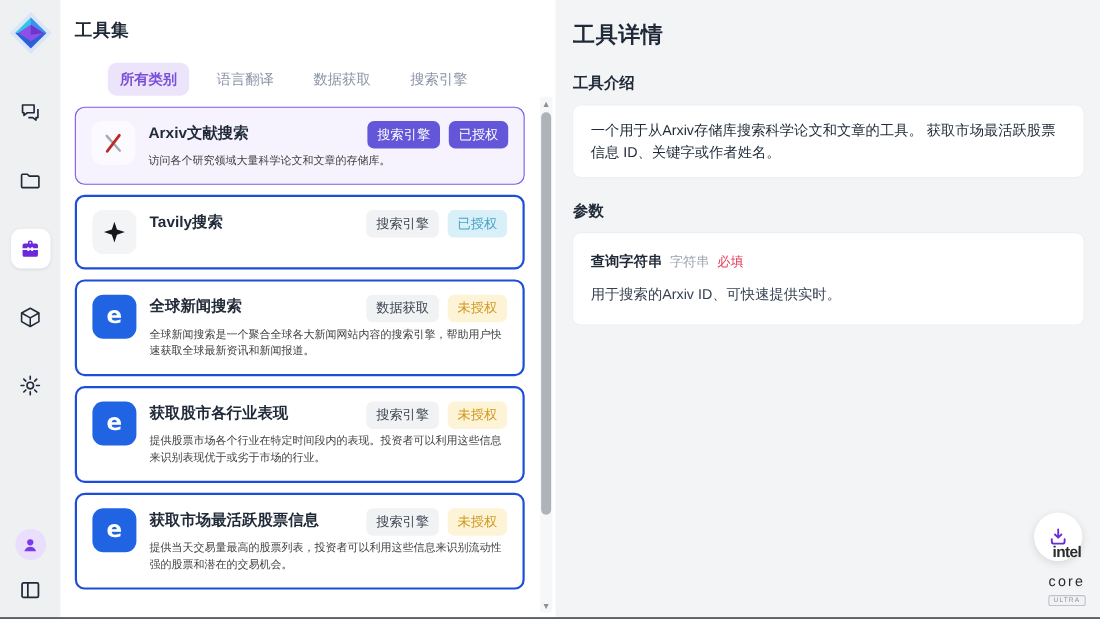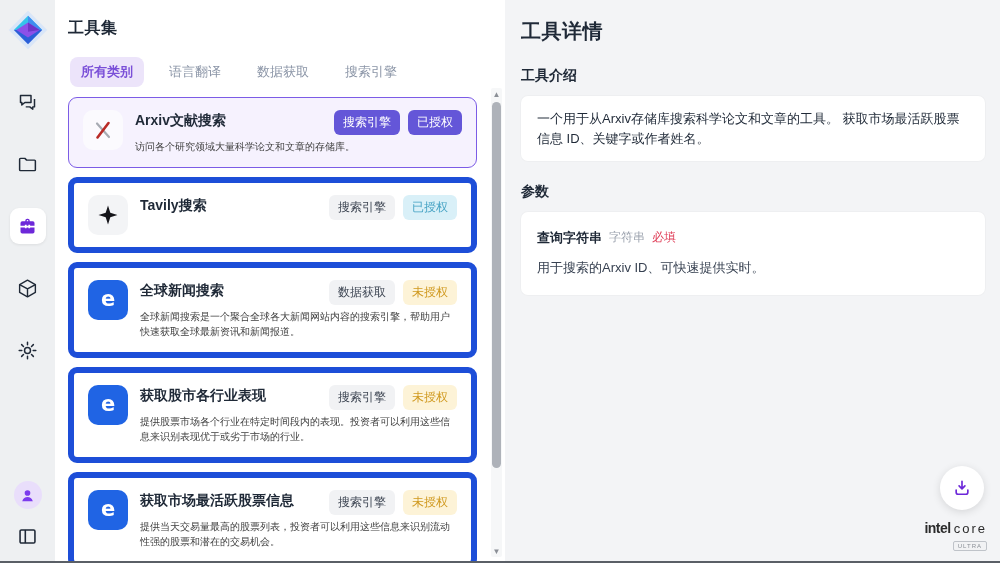--- a/index.html
+++ b/index.html
@@ -32,24 +32,24 @@
   .list-panel {
     width:450px; background:#ffffff; flex-shrink:0; position:relative;
     padding:18px 0 0 13px;
   }
   .panel-title { font-size:16px; font-weight:bold; letter-spacing:.5px; }
   .tabs { display:flex; gap:14px; margin:18px 0 10px 2px; }
   .tab {
     font-size:13px; color:#8a94a6; padding:6px 11px; border-radius:8px; cursor:pointer;
     white-space:nowrap;
   }
-  .tab.active { background:#ece4fa; color:#7a4fd8; font-weight:bold; }
+  .tab.active { background:#ece4fa; color:#7a4fd8; font-weight:bold;margin-left:28px; }
   .tool-list { padding-right:28px; display:flex; flex-direction:column; gap:9px; }
   .tool-card {
-    border:6px solid #1d4ed8; border-radius:9px; background:#fff;
+    border:2px solid #1d4ed8; border-radius:9px; background:#fff;
     padding:12px 14px; display:flex; gap:12px; cursor:pointer;
   }
   .tool-card.selected { border:1.5px solid #7c5ce6; background:#f6f2fe; }
   .tool-icon {
     width:40px; height:40px; border-radius:10px; background:#f3f4f6; flex-shrink:0;
     display:flex; align-items:center; justify-content:center; overflow:hidden;
   }
   .tool-card.selected .tool-icon { background:#fbfafe; }
   .tool-icon svg { width:24px; height:24px; }
   .tool-icon.icon-blue { background:#2064e4; }
@@ -86,38 +86,38 @@
 
   
   .detail-panel { flex:1; padding:18px 15px 0 16px; position:relative; }
   .detail-title { font-size:20px; font-weight:bold; letter-spacing:.5px; }
   .section-head { font-size:14px; font-weight:bold; margin:22px 0 11px; }
   .white-box {
     background:#ffffff; border-radius:7px; padding:13px 16px; font-size:13px;
     line-height:1.5; box-shadow:0 0 0 1px rgba(0,0,0,.02);
   }
   .param-box { padding:16px 16px 18px; }
-  .param-head { display:flex; align-items:flex-start; gap:7px; }
+  .param-head { display:flex; align-items:center; gap:7px; }
   .param-name { font-size:13px; font-weight:bold; }
   .param-type { font-size:12px; color:#9aa1ad; }
   .param-required { font-size:12px; color:#e0405a; }
   .param-desc { font-size:13px; color:#374151; margin-top:10px; }
 
   
   .fab {
     position:absolute; right:16px; bottom:53px; width:44px; height:44px; border-radius:50%;
     background:#ffffff; box-shadow:0 2px 8px rgba(0,0,0,.12); display:flex;
     align-items:center; justify-content:center; cursor:pointer;
   }
   .fab svg { width:20px; height:20px; }
   .intel {
     position:absolute; right:13px; bottom:12px; text-align:right; color:#2b2b2b;
     line-height:1;
   }
-  .intel .line1 { font-size:14px; display:flex; align-items:center; gap:3px; }
+  .intel .line1 { font-size:14px; display:flex; align-items:center; gap:14px;flex-direction:column; }
   .intel .i-intel { font-weight:bold; letter-spacing:-.5px; }
   .intel .i-core { font-weight:normal; letter-spacing:2px; font-size:13px; }
   .intel .i-sub {
     display:inline-block; margin-top:3px; font-size:6px; letter-spacing:1px;
     border:1px solid #bfc3c9; border-radius:2px; padding:1px 4px; color:#8a8f96;
     background:#f1f2f4; text-transform:uppercase;
   }
   .bottom-edge { position:absolute; left:0; right:0; bottom:0; height:2px; background:#5a5f66; }
 </style>
 </head>

